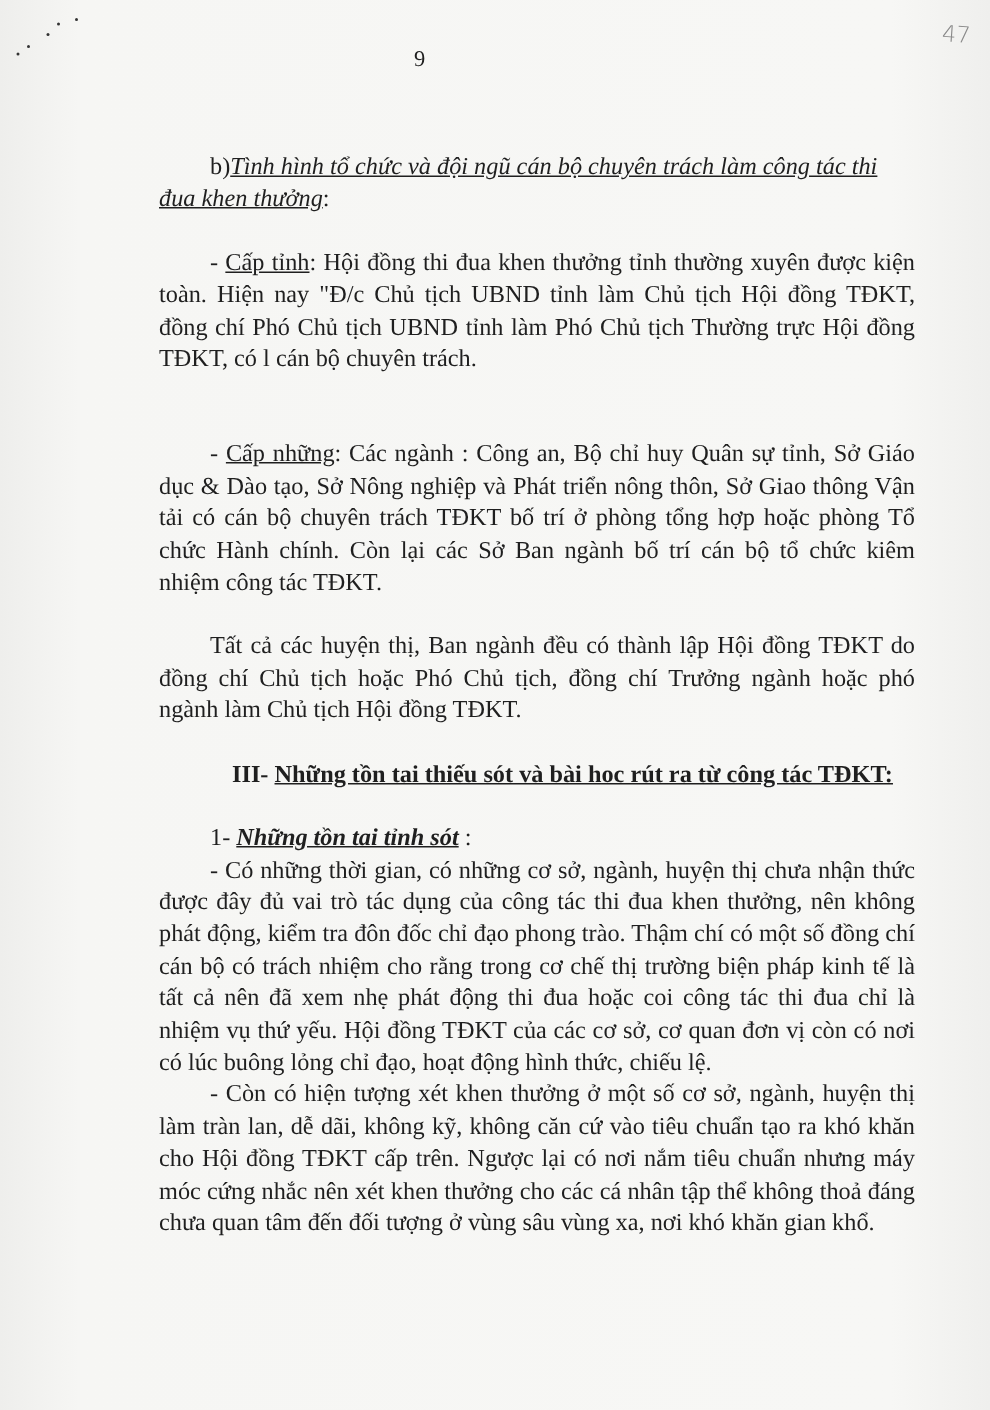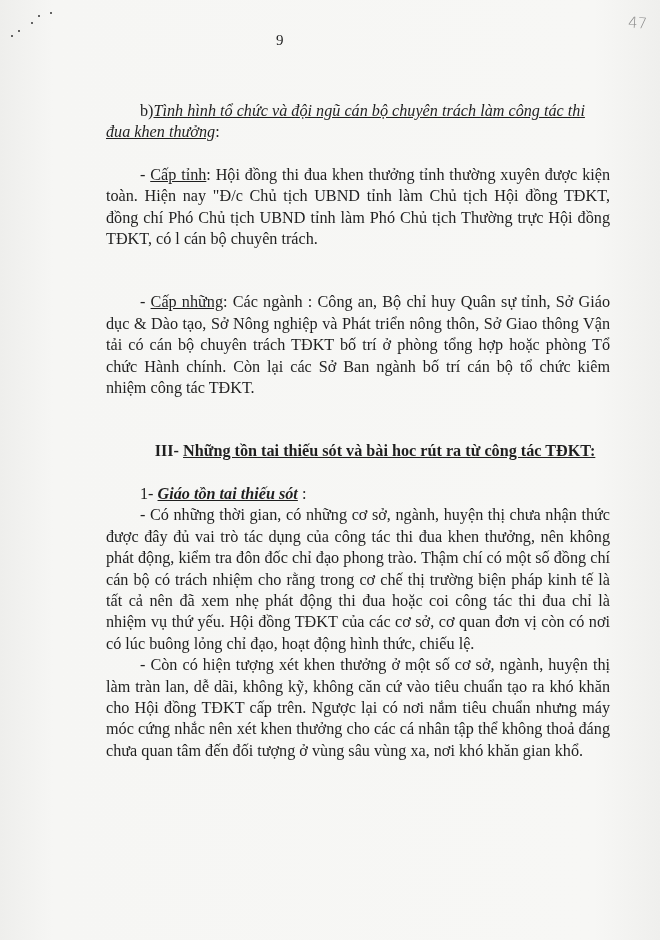--- a/index.html
+++ b/index.html
@@ -59,25 +59,26 @@
 
     <div class="gap1"></div>
 
 
     <div class="gap1"></div>
 
     <p class="p indent"><span>- </span><span class="u">Cấp những</span><span>: Các ngành : Công an, Bộ chỉ huy Quân sự tỉnh, Sở Giáo dục &amp; Dào tạo, Sở Nông nghiệp và Phát triển nông thôn, Sở Giao thông Vận tải có cán bộ chuyên trách TĐKT bố trí ở phòng tổng hợp hoặc phòng Tổ chức Hành chính. Còn lại các Sở Ban ngành bố trí cán bộ tổ chức kiêm nhiệm công tác TĐKT.</span></p>
 
     <div class="gap1"></div>
 
+    <p class="p indent">Tất cả các huyện thị, Ban ngành đều có thành lập Hội đồng TĐKT do đồng chí Chủ tịch hoặc Phó Chủ tịch, đồng chí Trưởng ngành hoặc phó ngành làm Chủ tịch Hội đồng TĐKT.</p>
 
     <div class="gap1"></div>
 
     <p class="p heading"><span>III- </span><span class="u">Những tồn tai thiếu sót và bài hoc rút ra từ công tác TĐKT:</span></p>
 
     <div class="gap1"></div>
 
-    <p class="p indent" style="text-align:left;"><span>1- </span><span class="b i u">Giáo tồn tai thiếu sót</span><span> :</span></p>
+    <p class="p indent" style="text-align:left;"><span>1- </span><span class="b i u">Những tồn tai tỉnh sót</span><span> :</span></p>
 
     <p class="p indent">- Có những thời gian, có những cơ sở, ngành, huyện thị chưa nhận thức được đây đủ vai trò tác dụng của công tác thi đua khen thưởng, nên không phát động, kiểm tra đôn đốc chỉ đạo phong trào. Thậm chí có một số đồng chí cán bộ có trách nhiệm cho rằng trong cơ chế thị trường biện pháp kinh tế là tất cả nên đã xem nhẹ phát động thi đua hoặc coi công tác thi đua chỉ là nhiệm vụ thứ yếu. Hội đồng TĐKT của các cơ sở, cơ quan đơn vị còn có nơi có lúc  buông lỏng chỉ đạo, hoạt động hình thức, chiếu lệ.</p>
     <p class="p indent">- Còn có hiện tượng xét khen thưởng ở một số cơ sở, ngành, huyện thị làm tràn lan, dễ dãi, không kỹ, không căn cứ vào tiêu chuẩn tạo ra khó khăn cho Hội đồng TĐKT cấp trên. Ngược lại có nơi nắm tiêu chuẩn nhưng máy móc cứng nhắc nên xét khen thưởng cho các cá nhân tập thể không thoả đáng chưa quan tâm đến đối tượng ở vùng sâu vùng xa, nơi khó khăn gian khổ.</p>
   </div>
 </div>
 
 </body></html>

